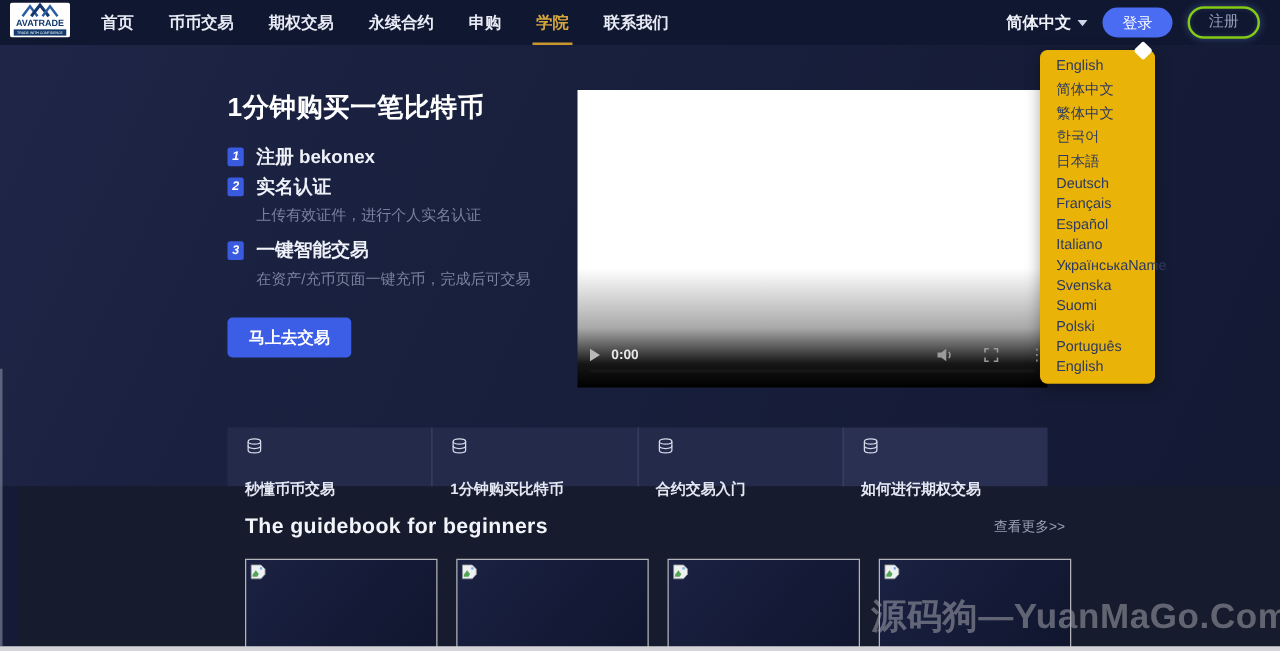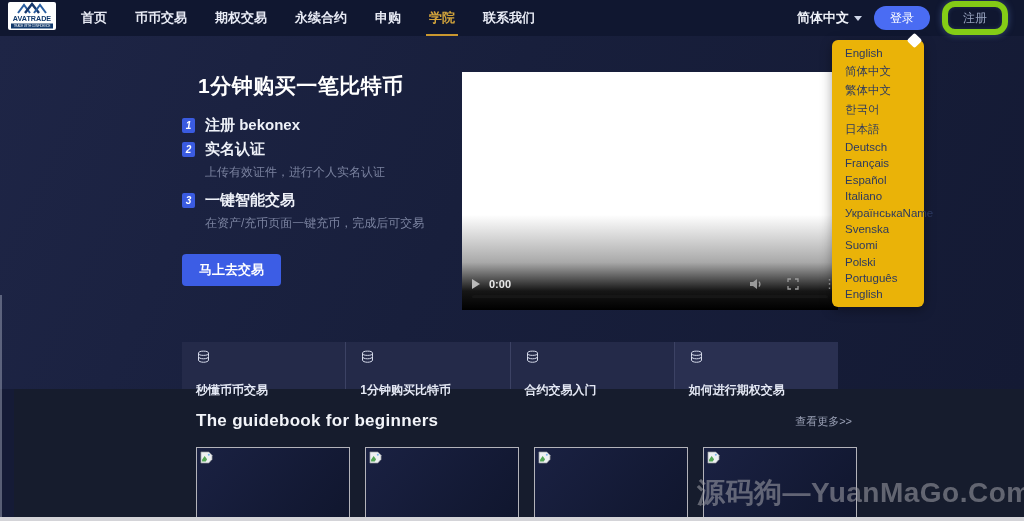--- a/index.html
+++ b/index.html
@@ -13,28 +13,28 @@
   .nav-menu{display:flex;gap:28px;margin-left:25px;}
   .nav-item{position:relative;font-size:13px;font-weight:600;color:#e8ebf5;cursor:pointer;white-space:nowrap;}
   .nav-item.active{color:#d3a53c;}
   .nav-item.active::after{content:"";position:absolute;left:-3px;right:-3px;bottom:-9px;height:2px;background:#c9972f;}
   .nav-right{margin-left:auto;display:flex;align-items:center;gap:12px;}
   .lang-select{font-size:13px;font-weight:600;color:#eef1f8;cursor:pointer;display:flex;align-items:center;}
   .caret{display:inline-block;width:0;height:0;border-left:4px solid transparent;border-right:4px solid transparent;
     border-top:5px solid #cfd6e8;margin-left:5px;}
   .btn{font-size:12px;border-radius:13px;cursor:pointer;line-height:1;border:none;}
   .btn-login{background:#4a6cf3;color:#ffffff;padding:6px 16px;}
-  .btn-register{background:transparent;color:#96a1bd;padding:5px 15px;border:6px solid #84cc16;
-    box-shadow:0 0 7px rgba(130,170,255,.35), inset 0 0 4px rgba(130,170,255,.18);}
+  .btn-register{background:transparent;color:#96a1bd;padding:5px 15px;border:2px solid #84cc16;
+    box-shadow:0 0 7px rgba(130,170,255,.35), inset 0 0 4px rgba(130,170,255,.18);font-family:Liberation Mono, monospace;}
 
   
   .hero{position:absolute;left:0;top:36px;width:1024px;height:353px;
     background:linear-gradient(115deg,#1e2546 0%,#181f3c 45%,#141a34 100%);}
   .hero-left{position:absolute;left:182px;top:36px;width:300px;}
-  .hero-title{margin:0 0 16px 16px;font-size:21px;font-weight:bold;color:#ffffff;letter-spacing:.5px;}
+  .hero-title{margin:0 0 16px 0;font-size:21px;font-weight:bold;color:#ffffff;letter-spacing:.5px;}
   .step-head{display:flex;align-items:center;margin-bottom:5px;}
   .step-badge{width:13px;height:15px;background:#3a5be0;border-radius:2px;color:#fff;
     font-size:10px;font-weight:bold;font-style:italic;display:flex;align-items:center;justify-content:center;margin-right:10px;}
   .step-title{font-size:15px;font-weight:bold;color:#eef1f8;}
   .step-desc{margin:0 0 10px 23px;font-size:12px;color:#7a829f;}
   .cta{margin-top:12px;background:#3c5de5;color:#fff;border:none;border-radius:4px;
     padding:7px 17px;font-size:13px;font-weight:bold;cursor:pointer;text-align:center;}
 
   
   .video{position:absolute;left:462px;top:36px;width:376px;height:238px;overflow:hidden;cursor:pointer;

